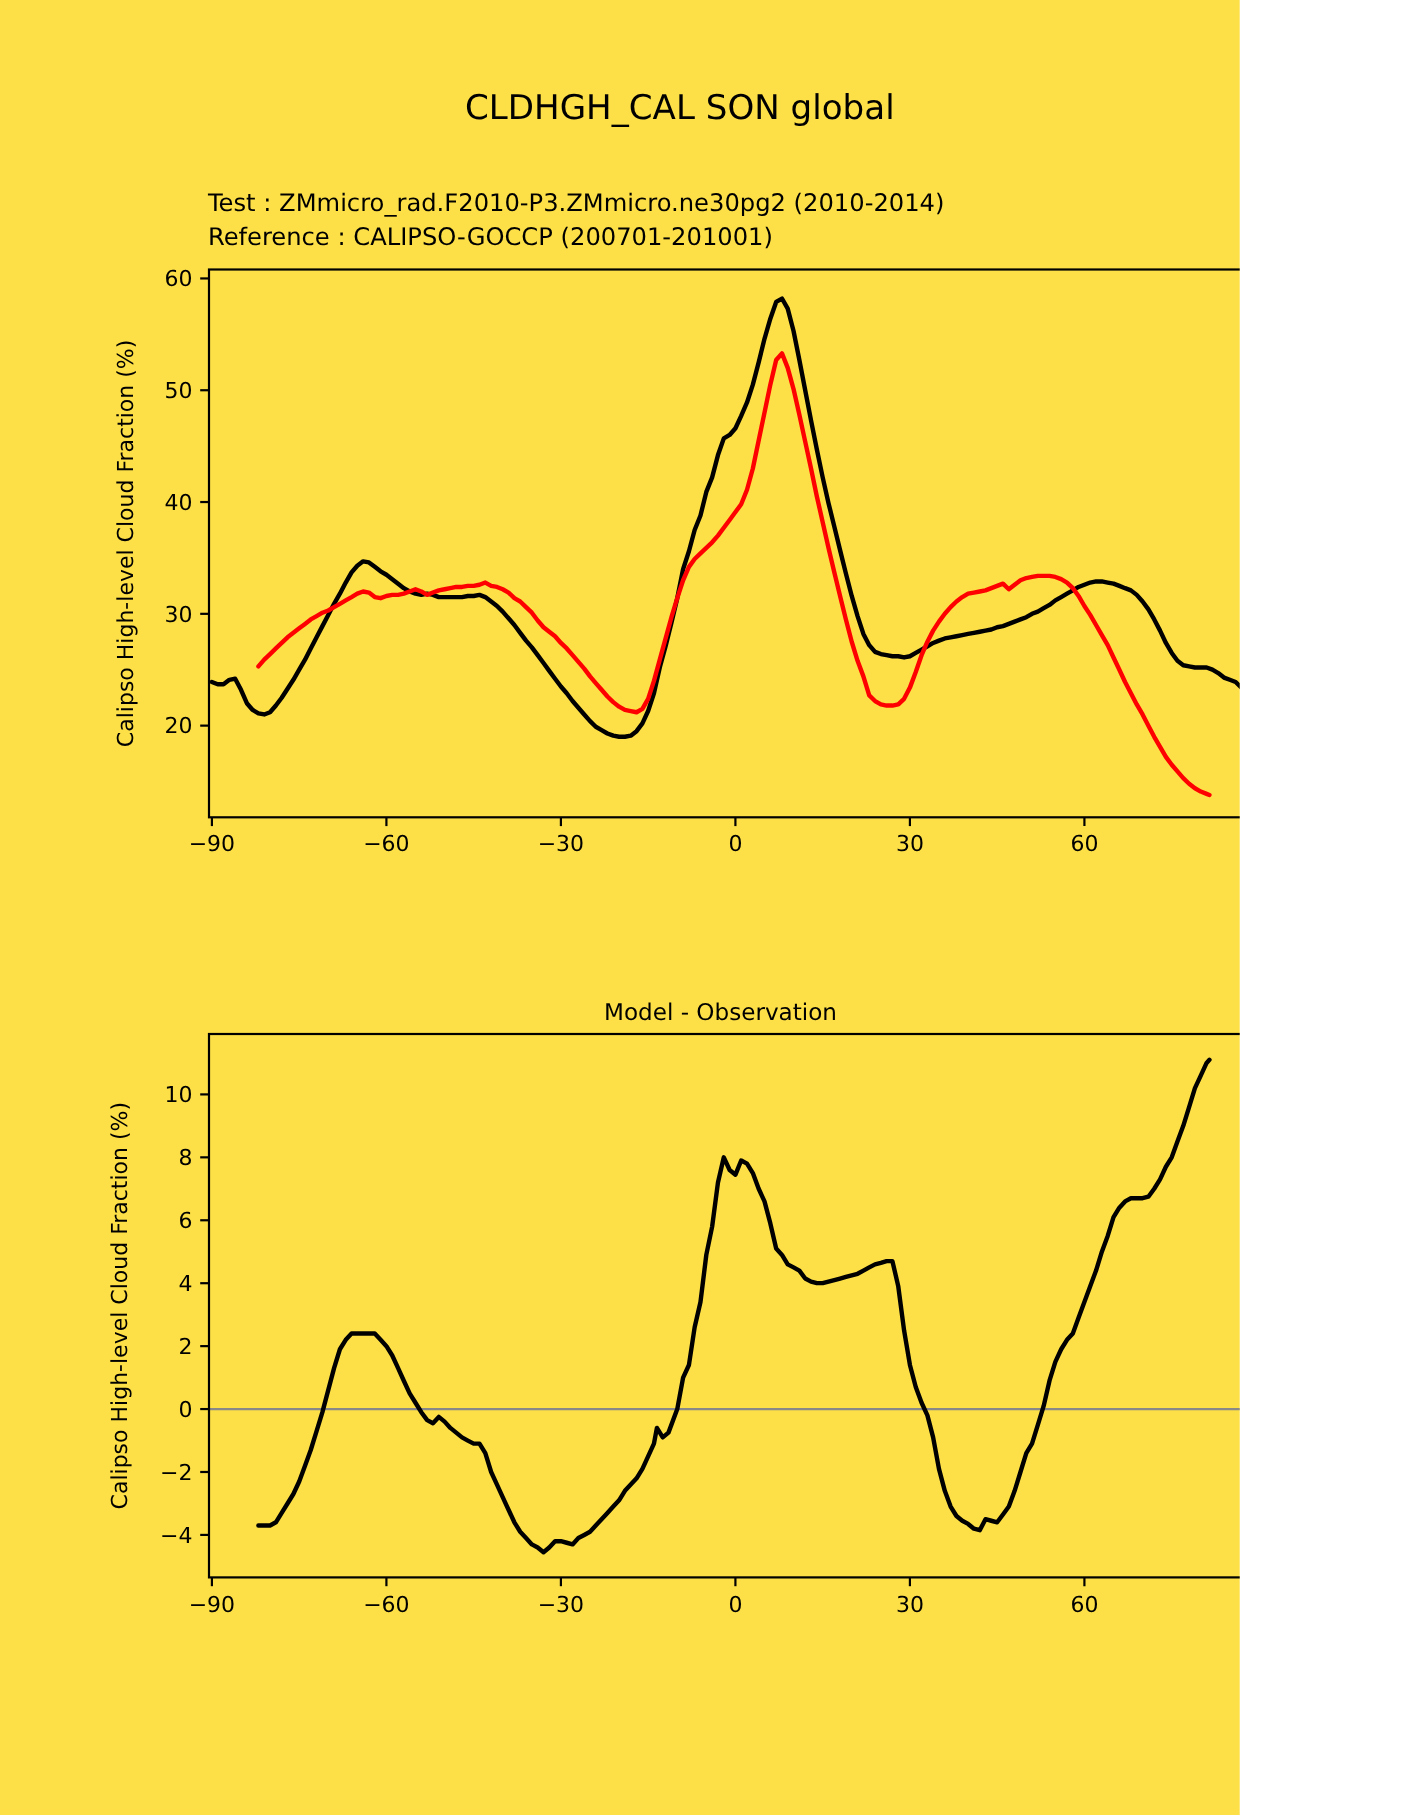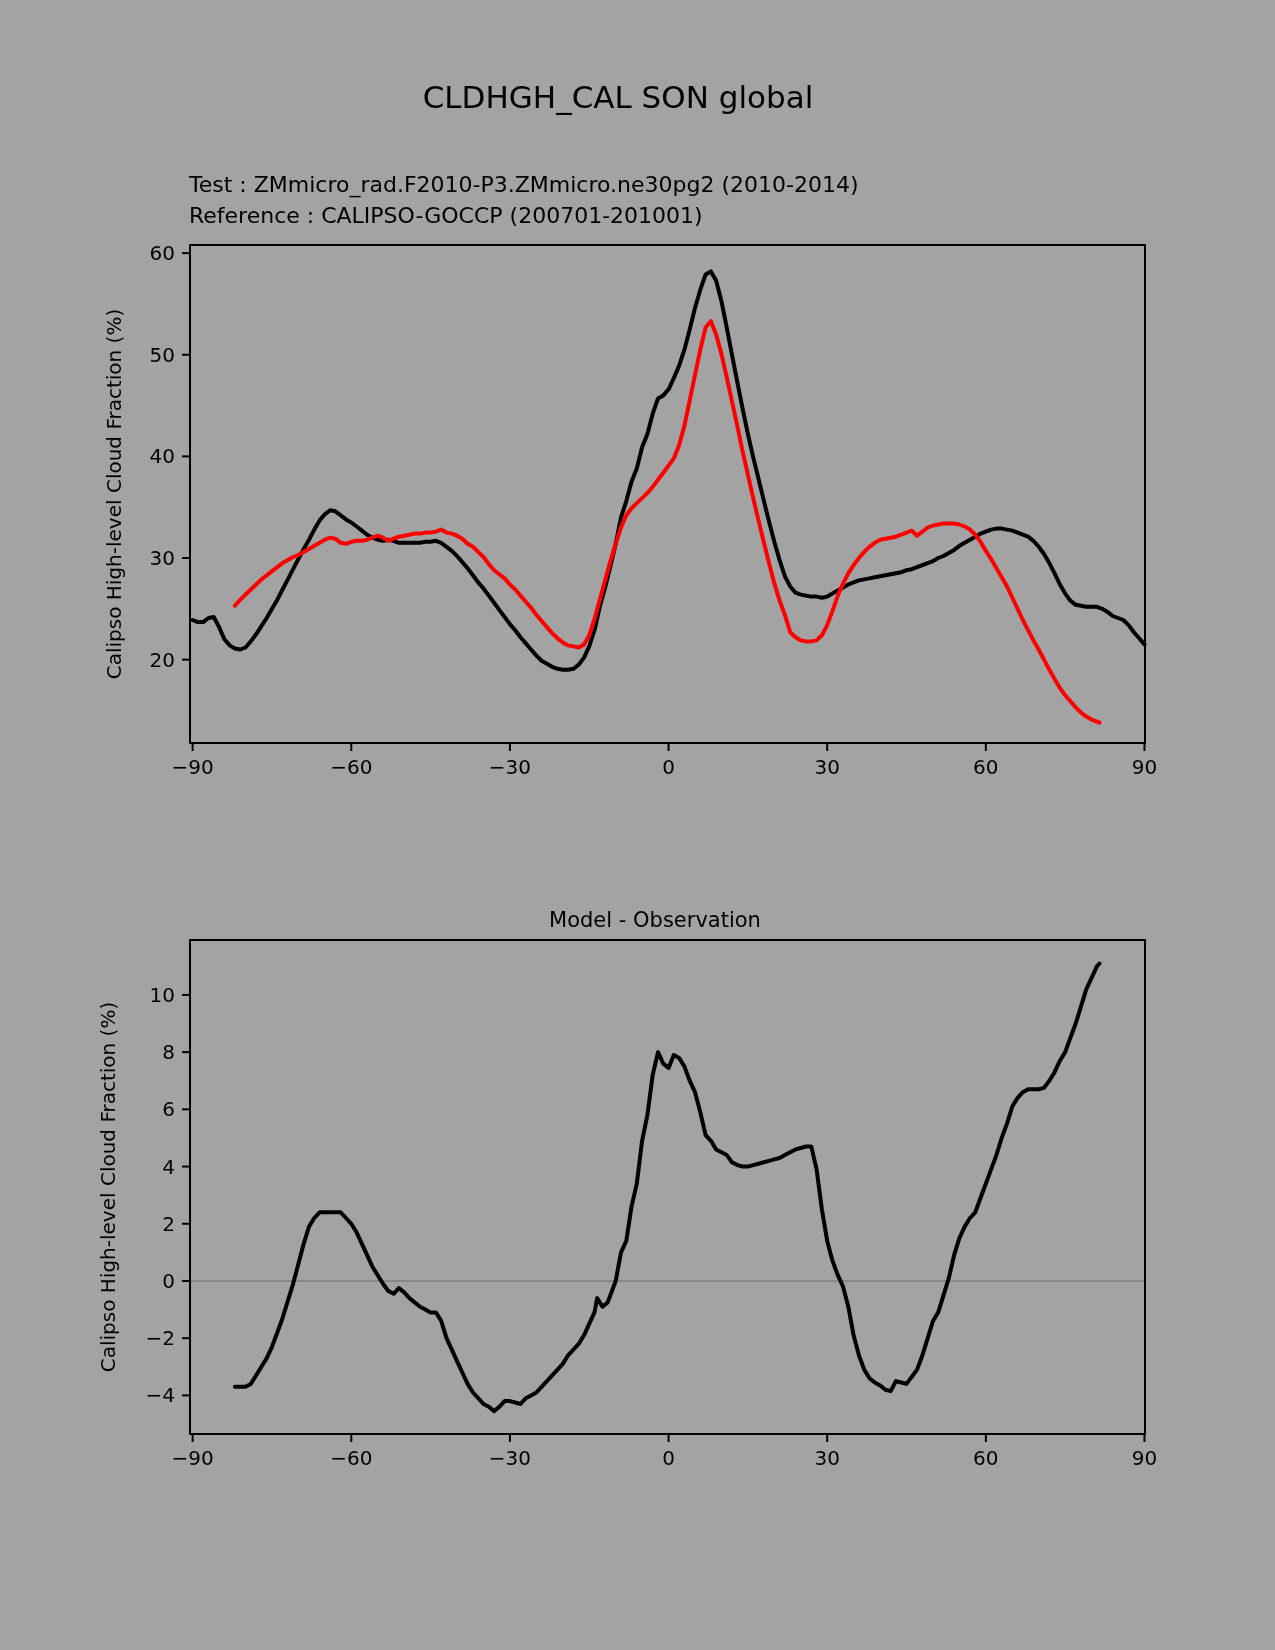--- a/index.html
+++ b/index.html
@@ -1,16 +1,16 @@
 <!DOCTYPE html>
 <html><head>
 <meta charset="utf-8">
 <style>
   html,body{margin:0;padding:0;background:#ffffff;}
-  #page{position:relative;width:1275px;height:1650px;background:#a3a3a3;overflow:hidden;}
+  #page{position:relative;width:1127px;height:1650px;background:#fde047;overflow:hidden;}
   svg{position:absolute;top:0;left:0;}
   text{font-family:"DejaVu Sans","Liberation Sans",sans-serif;fill:#000;}
   .main-title{font-size:31px;}
   .header-line{font-size:22px;}
   .subplot-title{font-size:21px;}
   .axis-label{font-size:20px;}
   .tick-label{font-size:20px;}
 </style>
 </head>
 <body>

